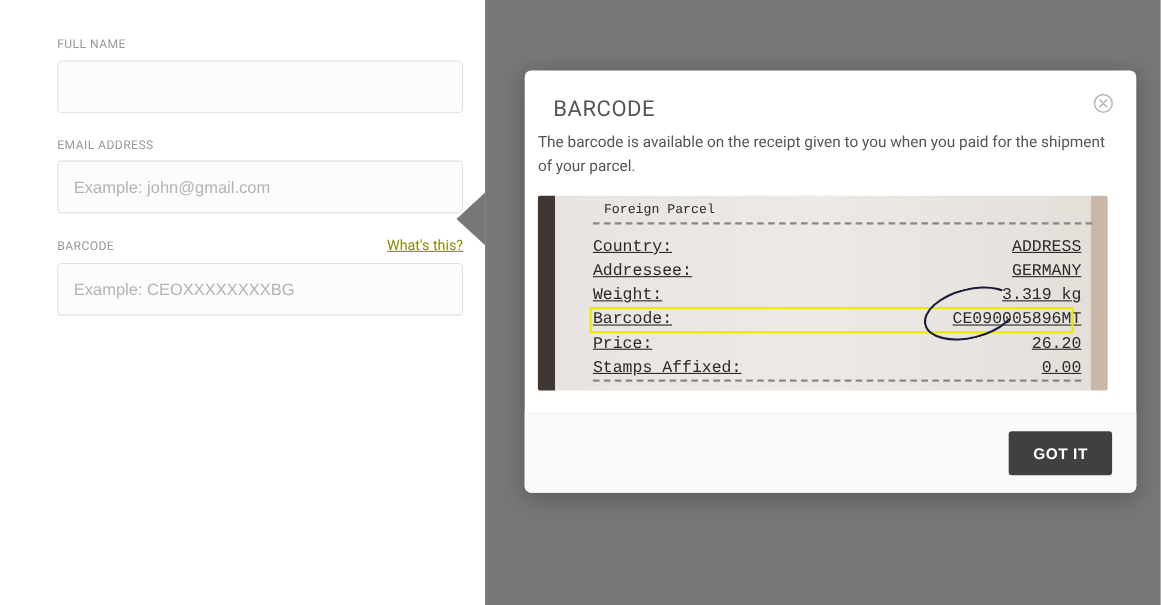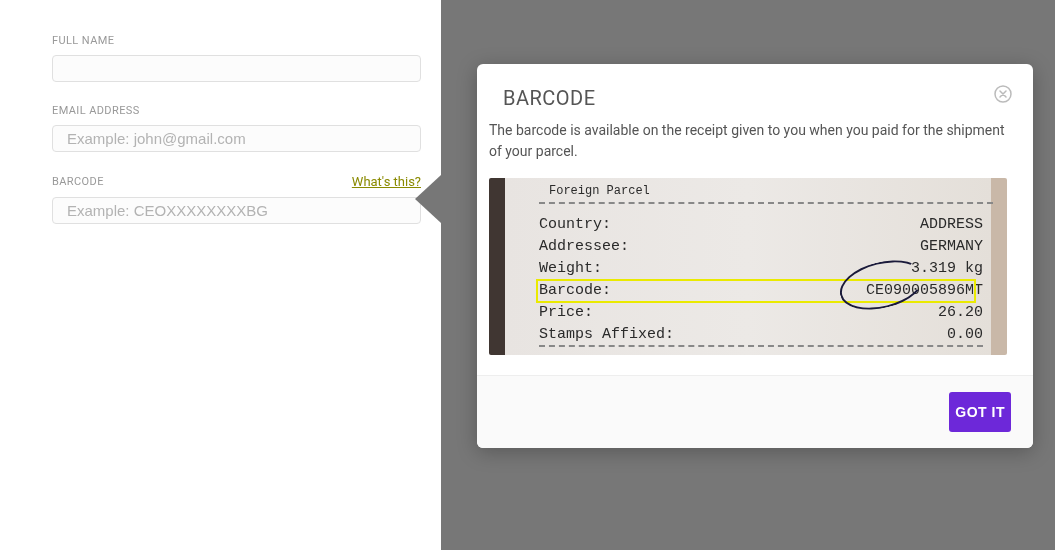--- a/index.html
+++ b/index.html
@@ -36,21 +36,21 @@
     }
     .label-row .form-label { margin-bottom: 0; }
     .whats-this {
       font-size: 13px;
       color: #8a8a00;
       text-decoration: underline;
       cursor: pointer;
     }
     .text-input {
       width: 100%;
-      height: 27px;
+      height: 48px;
       border: 1px solid #e0e0e0;
       border-radius: 4px;
       padding: 0 14px;
       font-size: 15px;
       color: #333;
       background: #fcfcfc;
       outline: none;
     }
     .text-input::placeholder { color: #b3b3b3; }
     .right-panel {
@@ -126,20 +126,21 @@
       padding-left: 10px;
       border-bottom: 2px dashed #888;
       padding-bottom: 4px;
     }
     .receipt-line {
       display: flex;
       justify-content: space-between;
       font-size: 15px;
       line-height: 22px;
       padding-right: 10px;
+      text-decoration: underline;
     }
     .highlight-box {
       position: absolute;
       border: 2px solid #eaea00;
       pointer-events: none;
     }
     .pen-circle {
       position: absolute;
       width: 86px; height: 46px;
       border: 2px solid #1a1a3a;
@@ -155,25 +156,25 @@
     }
     .modal-footer {
       border-top: 1px solid #eee;
       padding: 16px 22px;
       display: flex;
       justify-content: flex-end;
       background: #fafafa;
       border-radius: 0 0 6px 6px;
     }
     .got-it-btn {
-      background: #6d28d9;
+      background: #404040;
       color: #fff;
       border: none;
       border-radius: 3px;
-      padding: 12px 6px;
+      padding: 12px 22px;
       font-size: 14px;
       font-weight: 600;
       letter-spacing: 0.5px;
       cursor: pointer;
     }
   </style>
 </head>
 <body>
 
 <div class="left-panel">

